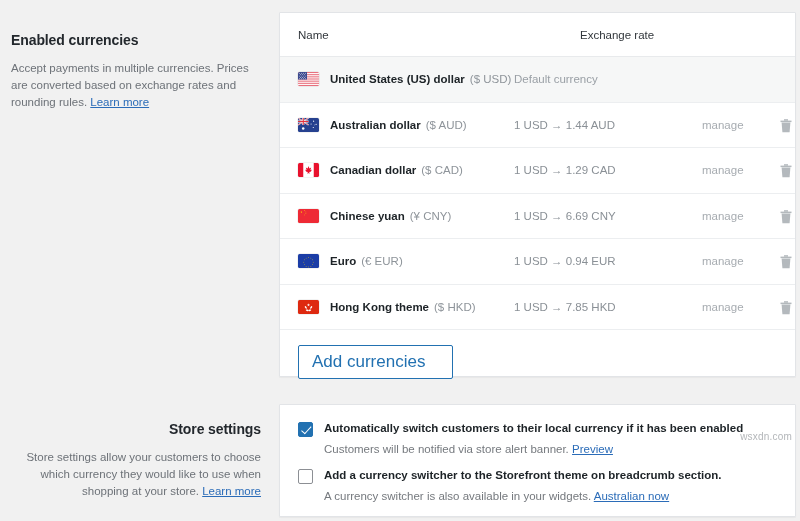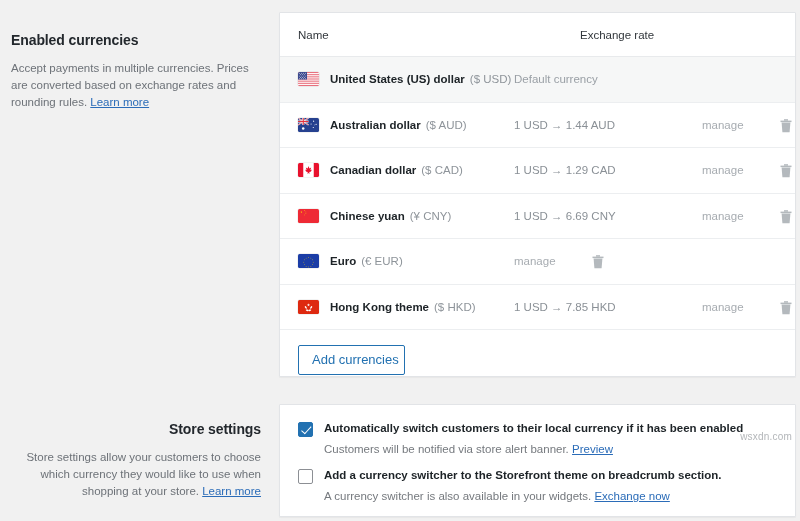--- a/index.html
+++ b/index.html
@@ -92,25 +92,25 @@
     border-radius: 1.5px; overflow: hidden;
     display: block;
     box-shadow: 0 0 0 0.5px rgba(0,0,0,0.10);
   }
   .flag svg { display: block; width: 21px; height: 14px; }
 
   
   .btn-wrap { padding: 15px 18px 0 18px; }
   .btn {
     display: inline-block;
-    font-size: 13px; color: #2271b1;
+    font-size: 17px; color: #2271b1;
     background: #ffffff;
     border: 1px solid #2271b1;
     border-radius: 2px;
-    padding: 7px 5px 8px 13px;
+    padding: 7px 27px 8px 13px;
     cursor: pointer; line-height: 1;
   }
 
   
   .setting-group { padding: 16px 18px 0 18px; }
   .setting-row { display: flex; align-items: flex-start; }
   .setting-row + .setting-row { margin-top: 11px; }
   .cb {
     width: 15px; height: 15px; flex: none;
     margin-top: 1px; border-radius: 2px; cursor: pointer;
@@ -321,20 +321,21 @@
               <circle cx="6.4" cy="10.6" r="0.42"></circle>
               <circle cx="5.75" cy="8.2" r="0.42"></circle>
               <circle cx="6.4" cy="5.8" r="0.42"></circle>
               <circle cx="8.1" cy="4.05" r="0.42"></circle>
             </g>
           </svg>
         </span>
         <span class="cname">Euro</span>
         <span class="ccode">(€ EUR)</span>
       </div>
+      <div class="rate-cell">1 USD → 0.94 EUR</div>
       <div class="manage-cell">manage</div>
       <div class="trash-cell">
         <svg width="12" height="14" viewBox="0 0 12 14">
           <rect x="0.5" y="1.6" width="11" height="1.5" fill="#b4b9bd"></rect>
           <rect x="4" y="0.2" width="4" height="1.5" fill="#b4b9bd"></rect>
           <path d="M1.6 3.6 h8.8 l-0.8 9.6 h-7.2 z" fill="#b4b9bd"></path>
         </svg>
       </div>
     </div>
 
@@ -385,21 +386,21 @@
           </div>
         </div>
       </div>
 
       <div class="setting-row">
         <span class="cb off"></span>
         <div class="setting-text">
           <div class="setting-label">Add a currency switcher to the Storefront theme on breadcrumb section.</div>
           <div class="setting-sub">
             <span>A currency switcher is also available in your widgets.</span>
-            <span class="link">Exchange now</span>
+            <span class="link">Australian now</span>
           </div>
         </div>
       </div>
 
     </div>
   </div>
 
   <div class="watermark">wsxdn.com</div>
 
 </div>

